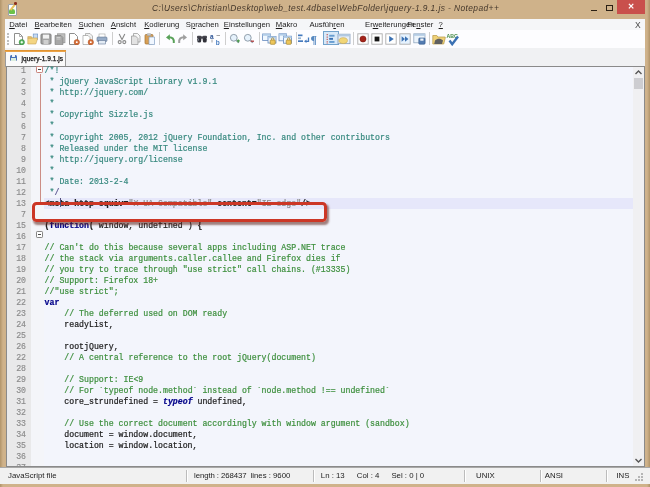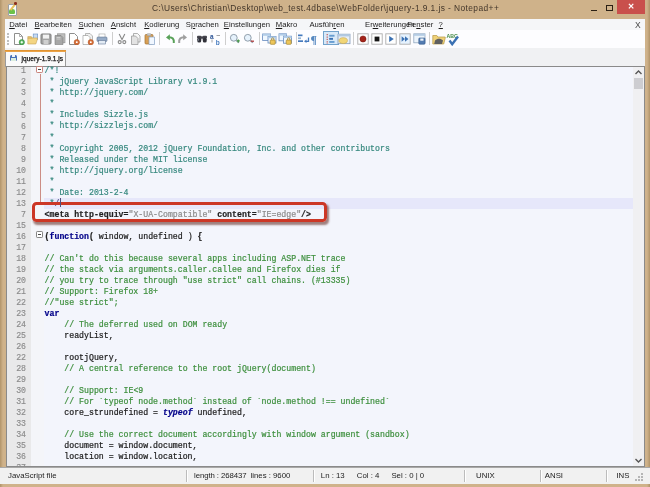--- a/index.html
+++ b/index.html
@@ -6,21 +6,21 @@
 body{width:650px;height:487px;overflow:hidden;position:relative;
   font-family:"Liberation Sans",sans-serif;background:#c9ab81;-webkit-font-smoothing:antialiased;}
 #frame{position:absolute;left:0;top:0;width:650px;height:487px;
   background:linear-gradient(to right,#b1946a 0,#cfb28a 3px,#cfb28a 647px,#b1946a 650px);}
 #titlebar{position:absolute;left:0;top:0;width:650px;height:19px;}
 #apicon{position:absolute;left:7.5px;top:4px;width:7px;height:10px;background:#fdfdfd;
   border:1px solid #9aa0a6;border-radius:1px;}
 #apicon .grn{position:absolute;left:0.5px;top:4px;width:6px;height:5px;background:#6cc24a;border-radius:40% 40% 20% 20%;}
 #apicon .pen{position:absolute;left:3px;top:-2px;width:2px;height:8px;background:#e8c25a;transform:rotate(38deg);}
 #apicon .tip{position:absolute;left:5.5px;top:-3px;width:2.5px;height:2.5px;background:#8b2f1f;border-radius:50%;}
-#title{position:absolute;left:152px;top:3.4px;font-size:8.4px;color:#43362a;letter-spacing:0.42px;}
+#title{position:absolute;left:152px;top:3.4px;font-size:8.4px;color:#43362a;letter-spacing:0.42px;font-style:italic;}
 #btnmin{position:absolute;left:590.5px;top:9.5px;width:6px;height:1.6px;background:#2b2014;}
 #btnmax{position:absolute;left:605.5px;top:4.5px;width:5.5px;height:4.5px;border:1.5px solid #2b2014;background:transparent;}
 #btnclose{position:absolute;left:617px;top:0;width:28px;height:14px;background:#c9504c;color:#fff;
   font-size:8px;text-align:center;line-height:14px;font-weight:bold;}
 #menubar{position:absolute;left:5px;top:18.5px;width:640px;height:11.5px;background:#f5f6f8;}
 .mi{position:absolute;top:1px;font-size:7.7px;color:#1c1c1c;white-space:pre;}
 .mi u{text-decoration:underline;}
 #menux{position:absolute;left:630px;top:1.5px;font-size:8.5px;color:#4a4a4a;font-family:"Liberation Sans",sans-serif;}
 #toolbar{position:absolute;left:5px;top:30px;width:640px;height:18px;background:#f5f6f8;filter:saturate(0.82) brightness(1.03);}
 #tgrip{position:absolute;left:2px;top:3px;width:3px;height:12px;border-left:2px dotted #b9b9b9;}
@@ -363,22 +363,21 @@
       <div class="ln" style="top:384.94999999999993px">36</div>
       <div class="ln" style="top:395.97999999999996px">37</div>
     </div>
   <div id="foldmargin"></div>
   <div id="caretline"></div>
   <div id="code">
       <div class="l"><span class="cm">/*!</span></div>
 <div class="l"><span class="cm"> * jQuery JavaScript Library v1.9.1</span></div>
 <div class="l"><span class="cm"> * http://jquery.com/</span></div>
 <div class="l"><span class="cm"> *</span></div>
-<div class="l"><span class="cm"> * Includes Sizzle.js</span></div>
-<div class="l"><span class="cm"> * http://sizzlejs.com/</span></div>
+<div class="l"><span class="cm"> * Copyright Sizzle.js</span></div>
 <div class="l"><span class="cm"> *</span></div>
 <div class="l"><span class="cm"> * Copyright 2005, 2012 jQuery Foundation, Inc. and other contributors</span></div>
 <div class="l"><span class="cm"> * Released under the MIT license</span></div>
 <div class="l"><span class="cm"> * http://jquery.org/license</span></div>
 <div class="l"><span class="cm"> *</span></div>
 <div class="l"><span class="cm"> * Date: 2013-2-4</span></div>
 <div class="l"><span class="cm"> *<span style="color:#5a5490">/</span></span></div>
 <div class="l"><span class="bk">&lt;meta http-equiv=</span><span class="st">"X-UA-Compatible"</span><span class="bk"> content=</span><span class="st">"IE=edge"</span><span class="bk">/&gt;</span></div>
 <div class="l">&nbsp;</div>
 <div class="l"><span class="bk">(</span><span class="kw">function</span><span class="bk">(</span> window, undefined ) <span class="bk">{</span></div>

